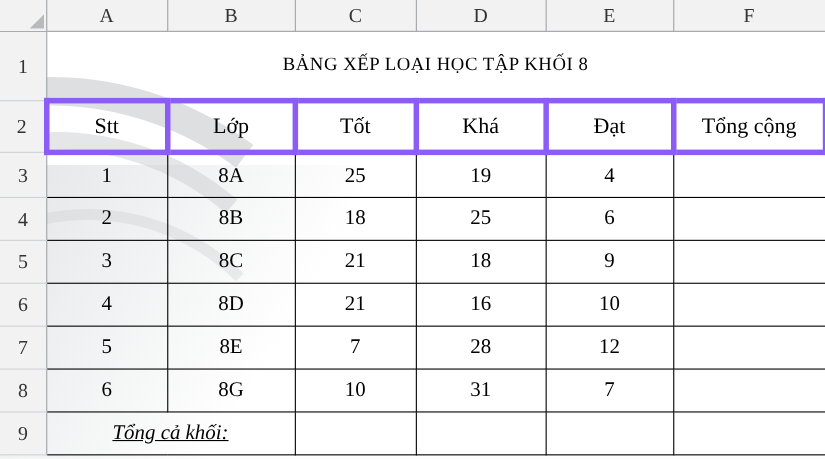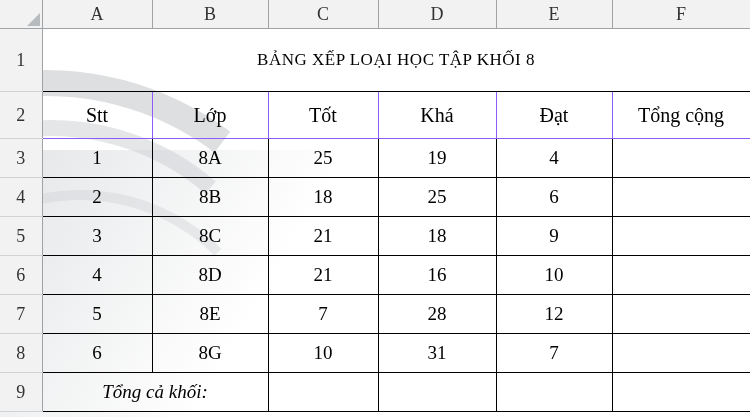--- a/index.html
+++ b/index.html
@@ -121,33 +121,34 @@
   }
 
   .title-cell {
     border: 1px solid #000000;
     font-size: 17px;
     font-weight: bold;
     letter-spacing: .5px;
     height: 56px;
   }
   .thead-cell {
-    border: 1px solid #8b5cf6;
+    border: 5px solid #8b5cf6;
     font-weight: bold;
     font-size: 20px;
     height: 42px;
   }
   .total-cell {
     border: 1px solid #000000;
     font-style: italic;
     font-weight: bold;
     font-size: 19px;
     text-align: left;
     padding-left: 8px;
     height: 38px;
+    text-decoration: underline;
   }
 </style>
 </head>
 <body>
 
 <div id="sheet">
 
   <div class="arc arc1"></div>
   <div class="arc arc2"></div>
   <div class="arc arc3"></div>

